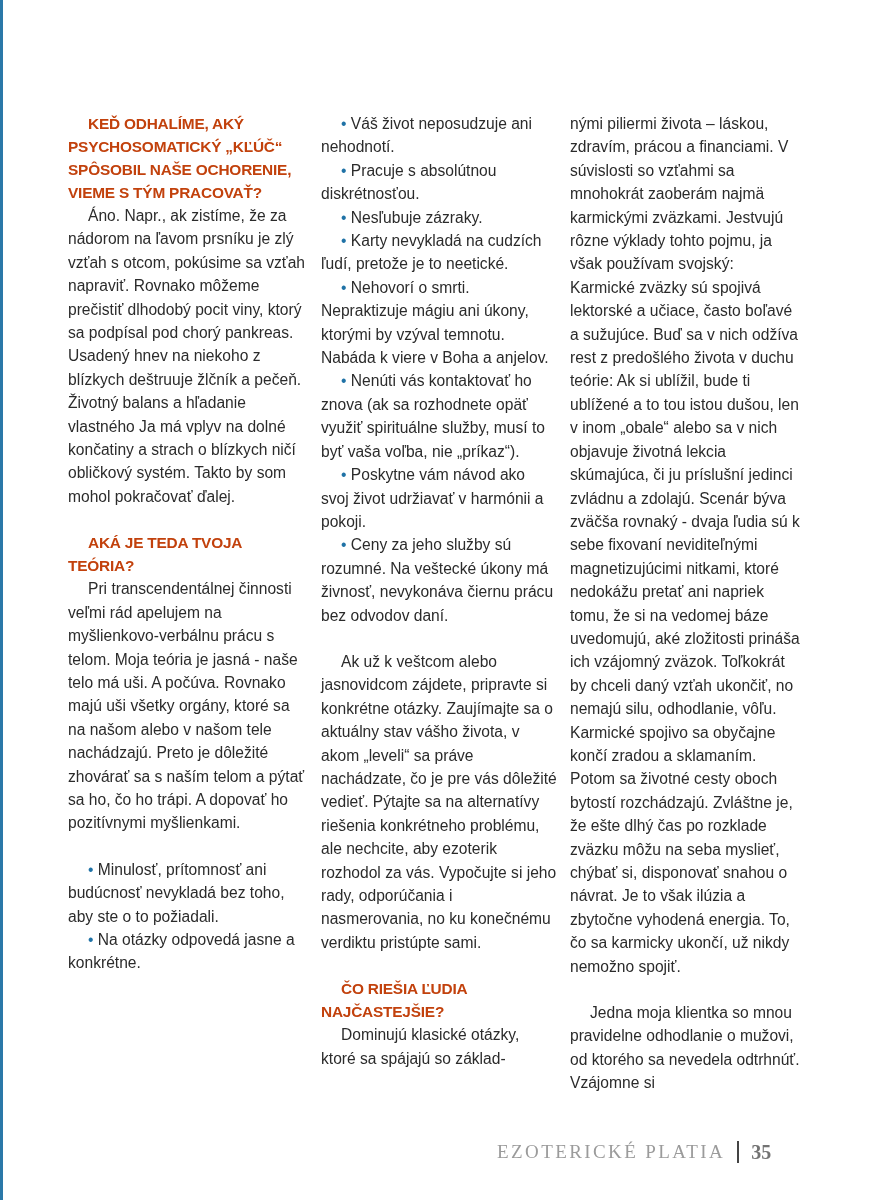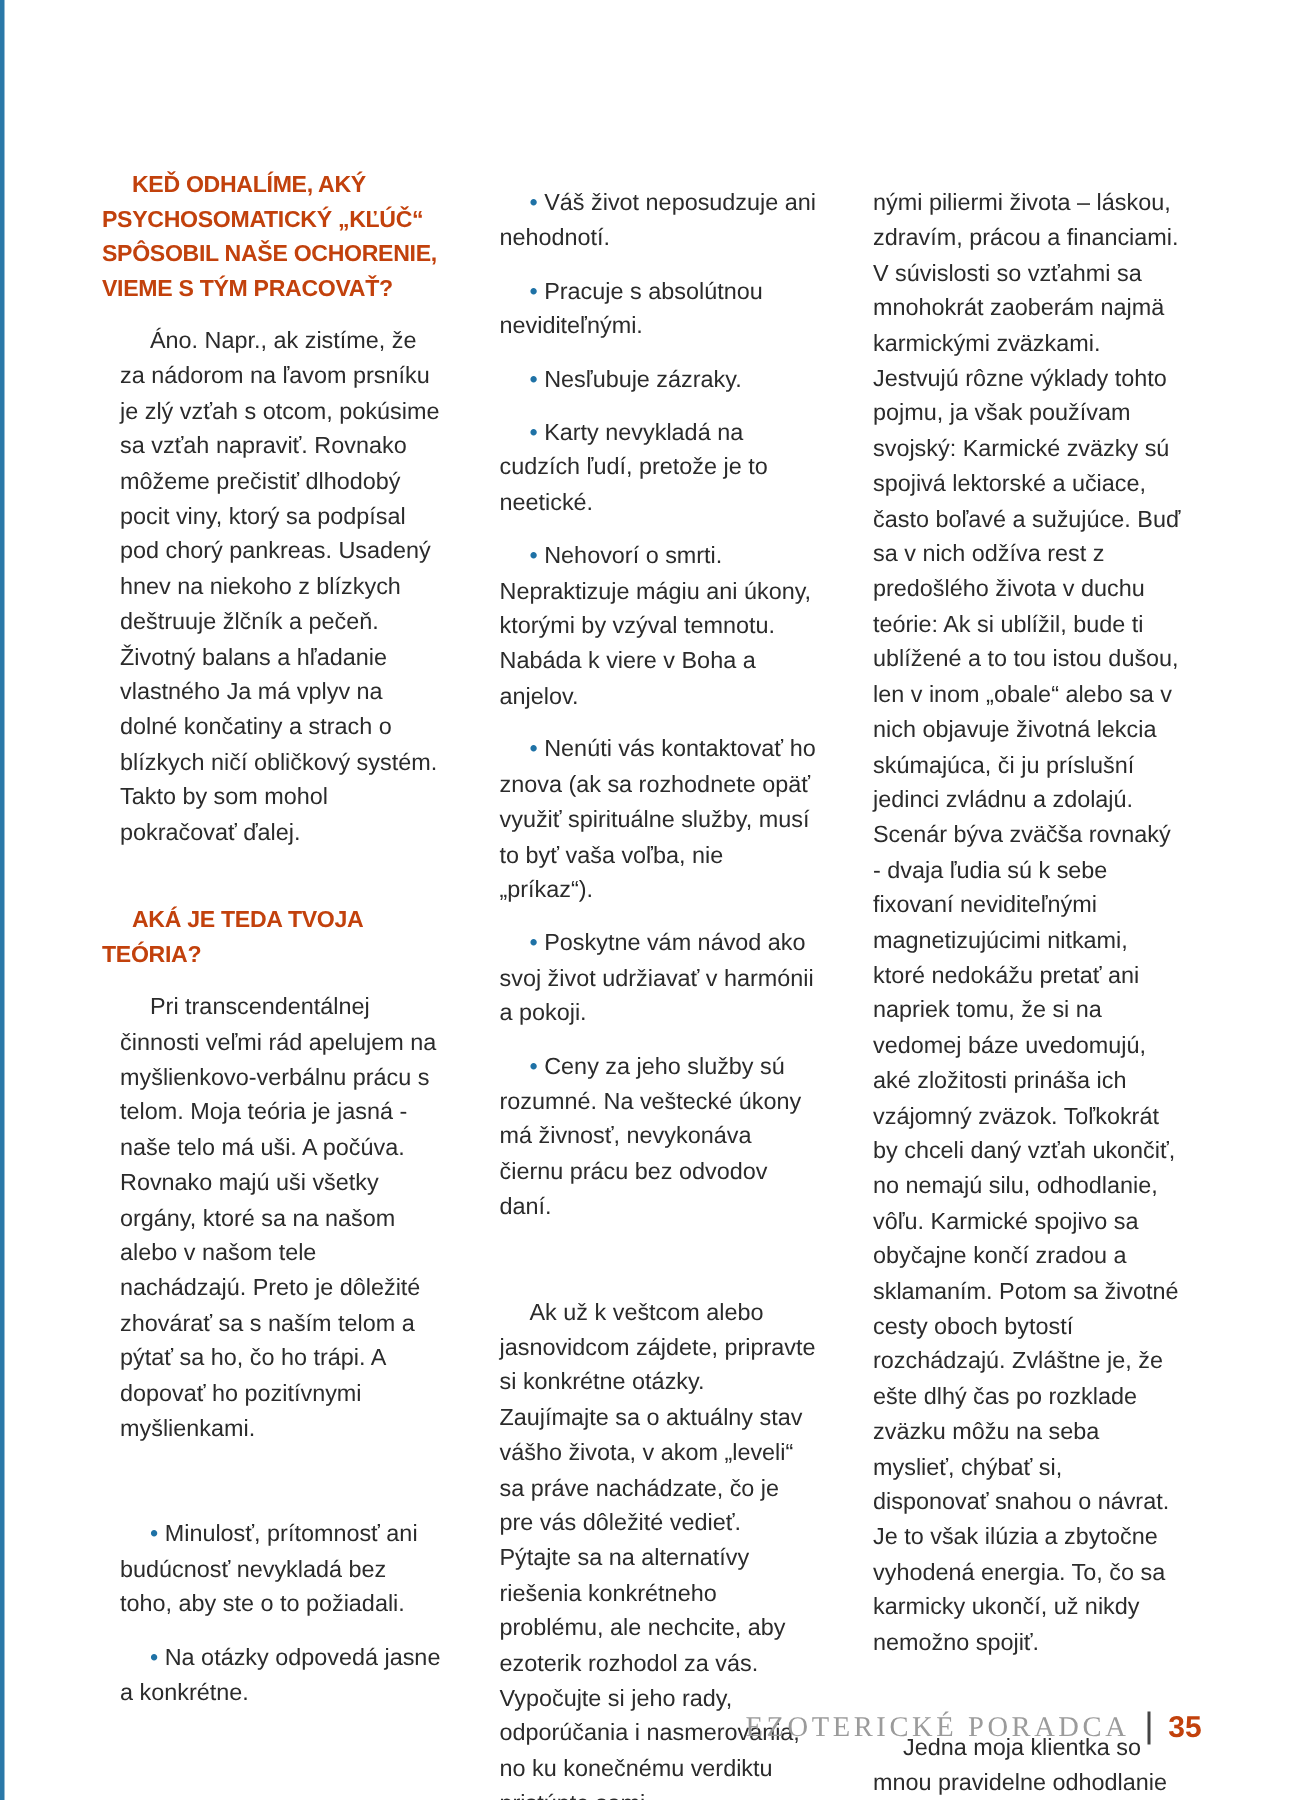--- a/index.html
+++ b/index.html
@@ -7,63 +7,63 @@
     width:871px; height:1200px; background:#ffffff; position:relative; overflow:hidden;
     font-family:"Liberation Sans", sans-serif; color:#2b2b2b;
   }
   .edge-bar { position:absolute; left:0; top:0; width:3px; height:1200px; background:#2a78a8; }
   .col { position:absolute; top:112px; font-size:15.6px; line-height:23.4px; }
   .col1 { left:68px; width:240px; }
   .col2 { left:321px; width:236px; }
   .col3 { left:570px; width:230px; }
   .h { color:#c2410c; font-weight:bold; font-size:15.4px; line-height:23px; text-transform:uppercase; margin:0; letter-spacing:-0.2px; }
   .h .ind, p .ind { display:inline-block; width:20px; }
-  p { margin:12px; }
+  p { margin:0; }
   .gap { height:23px; }
   .bullet { color:#1f72a6; }
   .footer { position:absolute; top:1137px; left:497px; height:30px; display:flex; align-items:center; }
   .footer-title { font-family:"Liberation Serif", serif; color:#9b9b9b; font-size:19px; letter-spacing:2.4px; }
   .footer-sep { width:2px; height:22px; background:#444; margin:0 12px; }
-  .footer-page { font-family:Liberation Sans, sans-serif; font-weight:bold; color:#c2410c; font-size:20px; }
+  .footer-page { font-family:Liberation Serif, serif; font-weight:bold; color:#737373; font-size:20px; }
 </style>
 </head>
 <body>
 
 <div class="edge-bar"></div>
 
 <div class="col col1">
   <h2 class="h"><span class="ind"></span><span>KEĎ ODHALÍME, AKÝ PSYCHOSOMATICKÝ „KĽÚČ“ SPÔSOBIL NAŠE OCHORENIE, VIEME S TÝM PRACOVAŤ?</span></h2>
   <p><span class="ind"></span><span>Áno. Napr., ak zistíme, že za nádorom na ľavom prsníku je zlý vzťah s otcom, pokúsime sa vzťah napraviť. Rovnako môžeme prečistiť dlhodobý pocit viny, ktorý sa podpísal pod chorý pankreas. Usadený hnev na niekoho z blízkych deštruuje žlčník a pečeň. Životný balans a hľadanie vlastného Ja má vplyv na dolné končatiny a strach o blízkych ničí obličkový systém. Takto by som mohol pokračovať ďalej.</span></p>
   <div class="gap"></div>
   <h2 class="h"><span class="ind"></span><span>AKÁ JE TEDA TVOJA TEÓRIA?</span></h2>
   <p><span class="ind"></span><span>Pri transcendentálnej činnosti veľmi rád apelujem na myšlienkovo-verbálnu prácu s telom. Moja teória je jasná - naše telo má uši. A počúva. Rovnako majú uši všetky orgány, ktoré sa na našom alebo v našom tele nachádzajú. Preto je dôležité zhovárať sa s naším telom a pýtať sa ho, čo ho trápi. A dopovať ho pozitívnymi myšlienkami.</span></p>
   <div class="gap"></div>
   <p><span class="ind"></span><span class="bullet">•</span> <span>Minulosť, prítomnosť ani budúcnosť nevykladá bez toho, aby ste o to požiadali.</span></p>
   <p><span class="ind"></span><span class="bullet">•</span> <span>Na otázky odpovedá jasne a konkrétne.</span></p>
 </div>
 
 <div class="col col2">
   <p><span class="ind"></span><span class="bullet">•</span> <span>Váš život neposudzuje ani nehodnotí.</span></p>
-  <p><span class="ind"></span><span class="bullet">•</span> <span>Pracuje s absolútnou neviditeľnými.</span></p>
+  <p><span class="ind"></span><span class="bullet">•</span> <span>Pracuje s absolútnou diskrétnosťou.</span></p>
   <p><span class="ind"></span><span class="bullet">•</span> <span>Nesľubuje zázraky.</span></p>
   <p><span class="ind"></span><span class="bullet">•</span> <span>Karty nevykladá na cudzích ľudí, pretože je to neetické.</span></p>
   <p><span class="ind"></span><span class="bullet">•</span> <span>Nehovorí o smrti. Nepraktizuje mágiu ani úkony, ktorými by vzýval temnotu. Nabáda k viere v Boha a anjelov.</span></p>
   <p><span class="ind"></span><span class="bullet">•</span> <span>Nenúti vás kontaktovať ho znova (ak sa rozhodnete opäť využiť spirituálne služby, musí to byť vaša voľba, nie „príkaz“).</span></p>
   <p><span class="ind"></span><span class="bullet">•</span> <span>Poskytne vám návod ako svoj život udržiavať v harmónii a pokoji.</span></p>
   <p><span class="ind"></span><span class="bullet">•</span> <span>Ceny za jeho služby sú rozumné. Na veštecké úkony má živnosť, nevykonáva čiernu prácu bez odvodov daní.</span></p>
   <div class="gap"></div>
   <p><span class="ind"></span><span>Ak už k veštcom alebo jasnovidcom zájdete, pripravte si konkrétne otázky. Zaujímajte sa o aktuálny stav vášho života, v akom „leveli“ sa práve nachádzate, čo je pre vás dôležité vedieť. Pýtajte sa na alternatívy riešenia konkrétneho problému, ale nechcite, aby ezoterik rozhodol za vás. Vypočujte si jeho rady, odporúčania i nasmerovania, no ku konečnému verdiktu pristúpte sami.</span></p>
   <div class="gap"></div>
   <h2 class="h"><span class="ind"></span><span>ČO RIEŠIA ĽUDIA NAJČASTEJŠIE?</span></h2>
   <p><span class="ind"></span><span>Dominujú klasické otázky, ktoré sa spájajú so základ-</span></p>
 </div>
 
 <div class="col col3">
   <p><span>nými piliermi života – láskou, zdravím, prácou a financiami. V súvislosti so vzťahmi sa mnohokrát zaoberám najmä karmickými zväzkami. Jestvujú rôzne výklady tohto pojmu, ja však používam svojský: Karmické zväzky sú spojivá lektorské a učiace, často boľavé a sužujúce. Buď sa v nich odžíva rest z predošlého života v duchu teórie: Ak si ublížil, bude ti ublížené a to tou istou dušou, len v inom „obale“ alebo sa v nich objavuje životná lekcia skúmajúca, či ju príslušní jedinci zvládnu a zdolajú. Scenár býva zväčša rovnaký - dvaja ľudia sú k sebe fixovaní neviditeľnými magnetizujúcimi nitkami, ktoré nedokážu pretať ani napriek tomu, že si na vedomej báze uvedomujú, aké zložitosti prináša ich vzájomný zväzok. Toľkokrát by chceli daný vzťah ukončiť, no nemajú silu, odhodlanie, vôľu. Karmické spojivo sa obyčajne končí zradou a sklamaním. Potom sa životné cesty oboch bytostí rozchádzajú. Zvláštne je, že ešte dlhý čas po rozklade zväzku môžu na seba myslieť, chýbať si, disponovať snahou o návrat. Je to však ilúzia a zbytočne vyhodená energia. To, čo sa karmicky ukončí, už nikdy nemožno spojiť.</span></p>
   <div class="gap"></div>
   <p><span class="ind"></span><span>Jedna moja klientka so mnou pravidelne odhodlanie o mužovi, od ktorého sa nevedela odtrhnúť. Vzájomne si</span></p>
 </div>
 
 <div class="footer">
-  <span class="footer-title">EZOTERICKÉ PORADCA</span>
+  <span class="footer-title">EZOTERICKÉ PLATIA</span>
   <span class="footer-sep"></span>
   <span class="footer-page">35</span>
 </div>
 
 </body></html>

